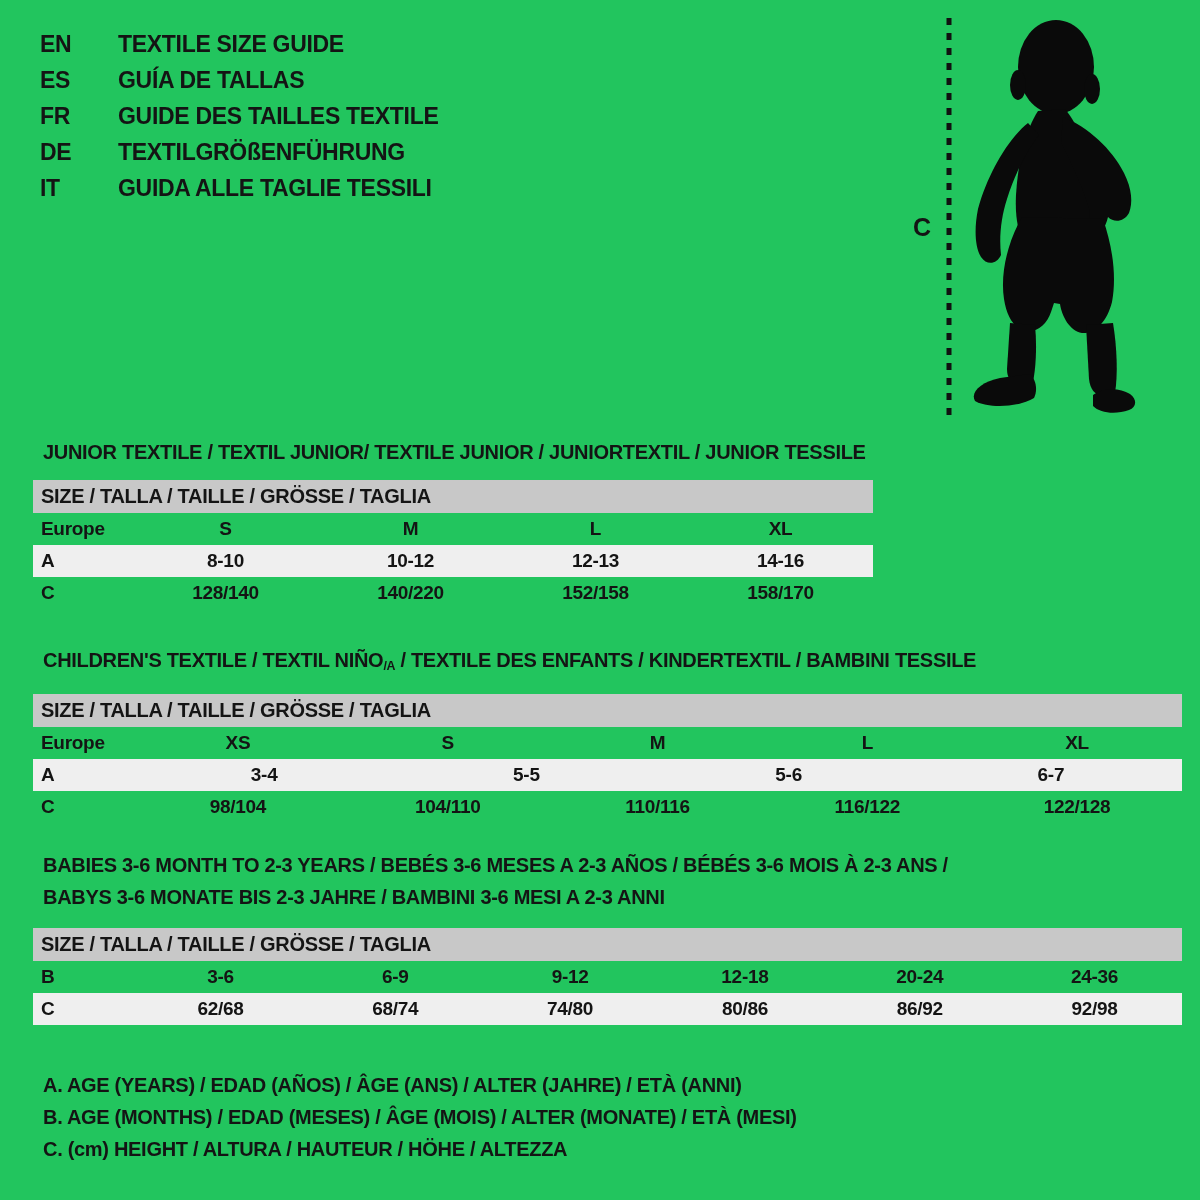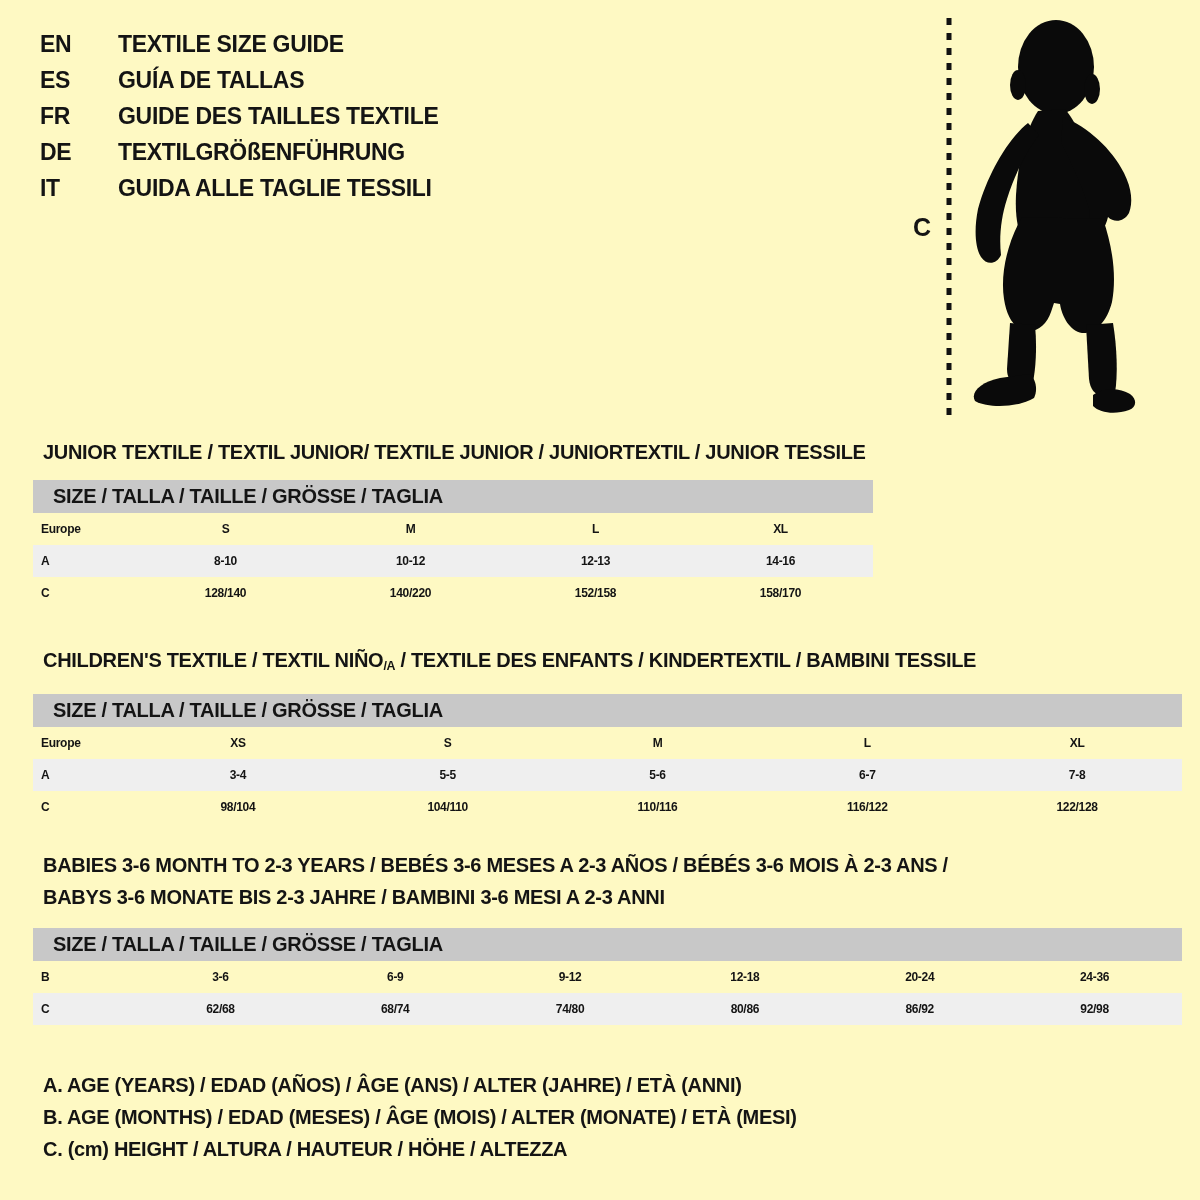--- a/index.html
+++ b/index.html
@@ -1,17 +1,17 @@
 <!DOCTYPE html>
 <html><head>
 <meta charset="utf-8">
 <style>
   html,body{margin:0;padding:0;background:#fff;}
   .page{
-    position:relative;width:1200px;height:1200px;background:#fef9c3;
+    position:relative;width:1200px;height:1200px;background:#22c55e;
     font-family:"Liberation Sans",sans-serif;color:#141414;overflow:hidden;
     -webkit-font-smoothing:antialiased;
   }
   
   .lang-block{position:absolute;left:40px;top:26px;}
   .lang-row{display:flex;height:36px;align-items:center;}
   .lang-code{width:78px;font-weight:bold;font-size:23px;letter-spacing:-0.3px;}
   .lang-title{font-weight:bold;font-size:23px;letter-spacing:-0.3px;white-space:nowrap;}
 
   
@@ -22,23 +22,23 @@
 
   
   section.sz{position:absolute;left:33px;}
   #sec-junior{top:436px;width:840px;}
   #sec-children{top:644px;width:1149px;}
   #sec-babies{top:849px;width:1149px;}
   .sec-heading{margin-left:10px;font-size:20px;font-weight:bold;letter-spacing:-0.3px;line-height:32px;white-space:nowrap;}
   .sub{font-size:0.62em;vertical-align:-0.25em;}
   .sz-table{margin-top:12px;}
   #sec-babies .sz-table{margin-top:15px;}
-  .bar{background:#c8c8c8;height:33px;line-height:33px;padding-left:20px;
+  .bar{background:#c8c8c8;height:33px;line-height:33px;padding-left:8px;
        font-size:20px;font-weight:bold;letter-spacing:-0.3px;}
-  .trow{display:flex;height:32px;line-height:32px;font-size:12px;font-weight:bold;letter-spacing:-0.3px;}
+  .trow{display:flex;height:32px;line-height:32px;font-size:19px;font-weight:bold;letter-spacing:-0.3px;}
   .trow.stripe{background:#efefef;}
   .cell-label{width:100px;padding-left:8px;text-align:left;box-sizing:border-box;}
   .cell{flex:1;text-align:center;}
 
   
   #legend{position:absolute;left:43px;top:1069px;}
   .legend-line{font-size:20px;font-weight:bold;letter-spacing:-0.3px;line-height:32px;white-space:nowrap;}
 </style>
 </head>
 <body>
@@ -141,21 +141,20 @@
           <div class="cell">M</div>
           <div class="cell">L</div>
           <div class="cell">XL</div>
         </div>
         <div class="trow stripe">
           <div class="cell-label">A</div>
           <div class="cell">3-4</div>
           <div class="cell">5-5</div>
           <div class="cell">5-6</div>
           <div class="cell">6-7</div>
-          <div class="cell">7-8</div>
         </div>
         <div class="trow">
           <div class="cell-label">C</div>
           <div class="cell">98/104</div>
           <div class="cell">104/110</div>
           <div class="cell">110/116</div>
           <div class="cell">116/122</div>
           <div class="cell">122/128</div>
         </div>
       </div>

